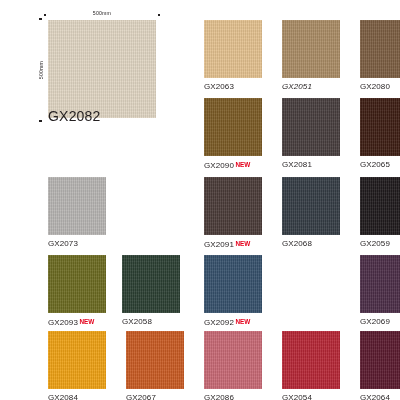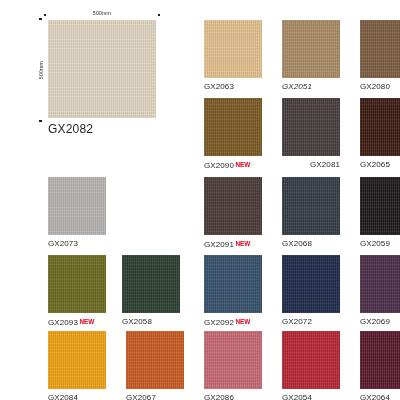--- a/index.html
+++ b/index.html
@@ -62,22 +62,22 @@
     position: absolute;
     left: 48px;
     top: 20px;
     width: 108px;
     height: 98px;
     box-sizing: border-box;
   }
   #hero-label {
     position: absolute;
     left: 48px;
-    top: 122px;
-    font-size: 12px;
+    top: 108px;
+    font-size: 14px;
     color: #231f20;
     letter-spacing: 0.2px;
     white-space: nowrap;
   }
 
   
   #dim-top {
     position: absolute;
     left: 44px;
     top: 11px;
@@ -204,21 +204,21 @@
         <div class="cell" style="left: 360px;">
           <div class="chip fabric" style="background-color: rgb(123, 93, 65);"></div>
           <div class="caption">GX2080</div>
         </div>
       </div>
       <div class="grid-row" style="top: 98px;">
         <div class="cell" style="left: 204px;">
           <div class="chip fabric" style="background-color: rgb(122, 90, 36);"></div>
           <div class="caption">GX2090<span class="new" style="color: rgb(228, 0, 27);">NEW</span></div>
         </div>
-        <div class="cell" style="left: 282px; text-align: right;">
+        <div class="cell" style="left: 282px;">
           <div class="chip fabric" style="background-color: rgb(70, 61, 61);"></div>
           <div class="caption">GX2081</div>
         </div>
         <div class="cell" style="left: 360px;">
           <div class="chip fabric" style="background-color: rgb(61, 29, 19);"></div>
           <div class="caption">GX2065</div>
         </div>
       </div>
       <div class="grid-row" style="top: 177px;">
         <div class="cell" style="left: 48px;">
@@ -244,24 +244,20 @@
           <div class="caption">GX2093<span class="new" style="color: rgb(228, 0, 27);">NEW</span></div>
         </div>
         <div class="cell" style="left: 122px;">
           <div class="chip fabric" style="background-color: rgb(43, 63, 50);"></div>
           <div class="caption">GX2058</div>
         </div>
         <div class="cell" style="left: 204px;">
           <div class="chip fabric" style="background-color: rgb(53, 80, 107);"></div>
           <div class="caption">GX2092<span class="new" style="color: rgb(228, 0, 27);">NEW</span></div>
         </div>
-        <div class="cell" style="left: 282px;">
-          <div class="chip fabric" style="background-color: rgb(30, 43, 74);"></div>
-          <div class="caption">GX2072</div>
-        </div>
         <div class="cell" style="left: 360px;">
           <div class="chip fabric" style="background-color: rgb(75, 45, 70);"></div>
           <div class="caption">GX2069</div>
         </div>
       </div>
       <div class="grid-row" style="top: 331px;">
         <div class="cell" style="left: 48px;">
           <div class="chip fabric" style="background-color: rgb(237, 160, 19);"></div>
           <div class="caption">GX2084</div>
         </div>

